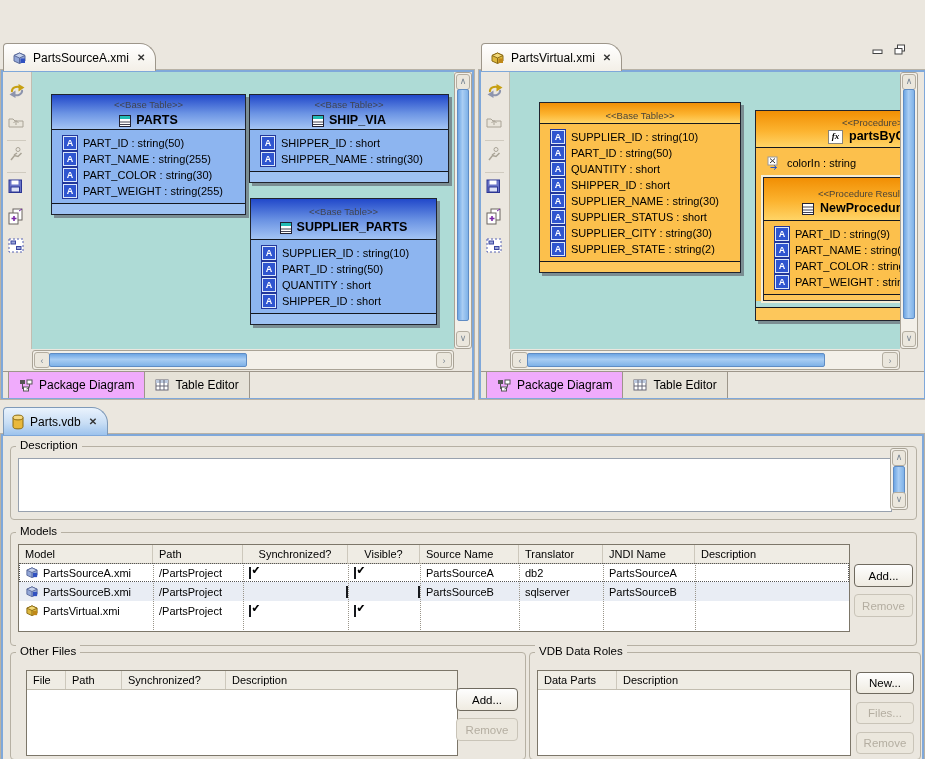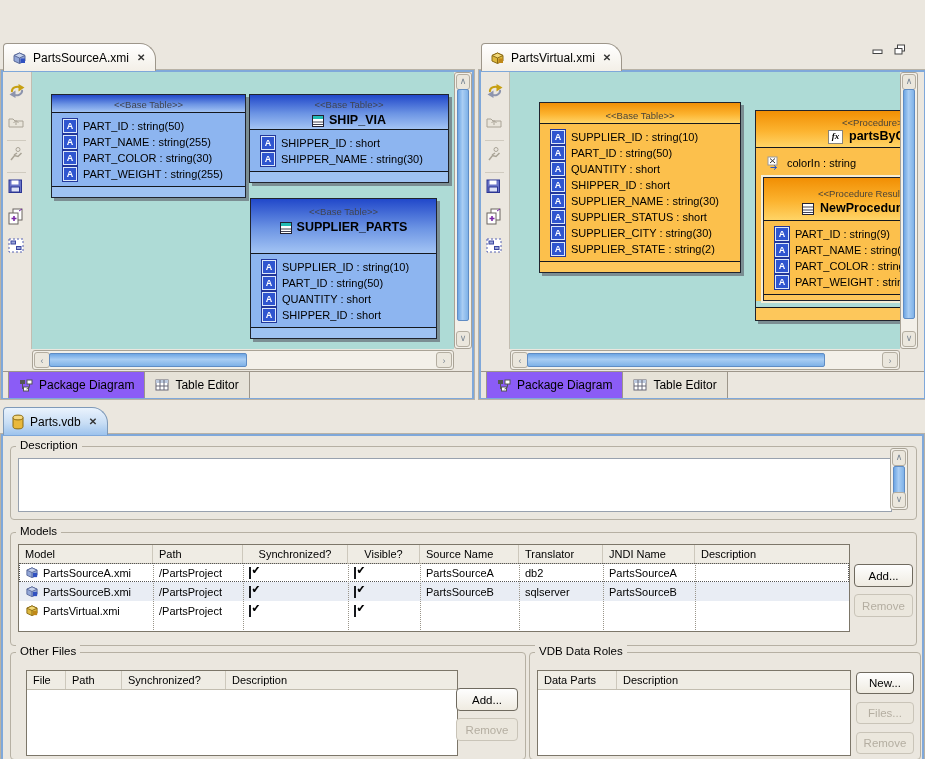--- a/index.html
+++ b/index.html
@@ -45,21 +45,21 @@
         font-size:9px;text-align:center;line-height:13px;}
   .vsb .sbtn{left:1px;right:1px;height:14px;}
   .hsb .sbtn{top:1px;bottom:1px;width:14px;line-height:16px;}
   .vthumb{position:absolute;left:2px;right:2px;border:1px solid #5f8cc4;border-radius:2px;
           background:linear-gradient(90deg,#6ea6e4,#a9cdf3 45%,#7fb2e8);}
   .hthumb{position:absolute;top:2px;bottom:2px;border:1px solid #5f8cc4;border-radius:2px;
           background:linear-gradient(180deg,#6ea6e4,#a9cdf3 45%,#7fb2e8);}
   
   .btabs{position:absolute;left:0;right:0;display:flex;align-items:stretch;border-top:1px solid #9d968a;background:#ebe7df;}
   .btab{display:flex;align-items:center;gap:6px;padding:0 10px;font-size:12px;border-right:1px solid #9d968a;background:#e6e2d8;}
-  .btab.sel{background:#8b5cf6;}
+  .btab.sel{background:#f0abfc;}
   
   .grp{position:absolute;border:1px solid #b6b0a3;border-radius:4px;}
   .grplab{position:absolute;font-size:11.5px;background:#ebe7df;padding:0 4px;z-index:2;}
   .btn{position:absolute;display:flex;align-items:center;justify-content:center;font-size:11.5px;
        background:linear-gradient(#fefefe,#efebe1);border:1px solid #6f6a5f;border-radius:4px;cursor:default;}
   .btn.disabled{color:#b4aea1;border-color:#c9c4b8;background:#ebe7dd;}
   .gtab{position:absolute;background:#fff;border:1px solid #7c7669;}
   .ghead{position:absolute;left:0;right:0;top:0;height:18px;background:#efece4;border-bottom:1px solid #c2bdb0;display:flex;}
   .gh{font-size:11px;line-height:18px;padding-left:6px;box-sizing:border-box;border-right:1px solid #cdc8bc;
       white-space:nowrap;overflow:hidden;}
@@ -128,20 +128,28 @@
               <rect x="3" y="3" width="4.5" height="3" fill="#9aa6d8" stroke="#3a46a0"></rect>
               <rect x="8.5" y="8.5" width="4.5" height="3" fill="#9aa6d8" stroke="#3a46a0"></rect>
             </svg></span>
       </div>
 
       <div class="canvas" style="left:29px;width:422px;height:277px;">
 
         <div class="dt blue" style="left:19px;top:22px;width:193px;">
           <div class="hdr">
             <div class="stereo">&lt;&lt;Base Table&gt;&gt;</div>
+            <div class="tname">
+                <span class="ticon"><svg width="12" height="12">
+                    <rect x="0.5" y="0.5" width="11" height="11" fill="#fff" stroke="#223"></rect>
+                    <rect x="1" y="1" width="10" height="3" fill="#23bcb4"></rect>
+                    <path d="M1 7 H11 M1 9.5 H11" stroke="#445"></path>
+                  </svg></span>
+                <span>PARTS</span>
+              </div>
           </div>
           <div class="bdy">
             <div class="drow">
                 <span class="aicon">
                   <span>A</span>
                 </span>
                 <span>PART_ID : string(50)</span>
               </div>
             <div class="drow">
                 <span class="aicon">
@@ -190,21 +198,21 @@
                 </span>
                 <span>SHIPPER_NAME : string(30)</span>
               </div>
           </div>
           <div class="ftr"></div>
         </div>
 
         <div class="dt blue" style="left:218px;top:126px;width:185px;">
           <div class="hdr">
             <div class="stereo" style="padding-top:6px;">&lt;&lt;Base Table&gt;&gt;</div>
-            <div class="tname" style="padding-bottom:17px;">
+            <div class="tname" style="padding-bottom:3px;">
                 <span class="ticon"><svg width="12" height="12">
                     <rect x="0.5" y="0.5" width="11" height="11" fill="#fff" stroke="#223"></rect>
                     <rect x="1" y="1" width="10" height="3" fill="#23bcb4"></rect>
                     <path d="M1 7 H11 M1 9.5 H11" stroke="#445"></path>
                   </svg></span>
                 <span>SUPPLIER_PARTS</span>
               </div>
           </div>
           <div class="bdy">
             <div class="drow">
@@ -518,21 +526,21 @@
               <span>PartsSourceA.xmi</span>
             </span>
           <span class="gcell" style="width:90px;">/PartsProject</span>
           <span class="gcell" style="width:105px;display:block;"><span class="chk"><span>✓</span></span></span>
           <span class="gcell" style="width:72px;display:block;"><span class="chk"><span>✓</span></span></span>
           <span class="gcell" style="width:99px;">PartsSourceA</span>
           <span class="gcell" style="width:84px;">db2</span>
           <span class="gcell" style="width:92px;">PartsSourceA</span>
           <span class="gcell" style="width:152px;"></span>
         </div>
-        <div class="grow alt" style="top:37px;">
+        <div class="grow alt" style="top:37px;text-align:right;">
           <span class="gcell" style="width:134px;">
               <span class="ticon"><svg width="14" height="13" viewBox="0 0 15 14">
                   <path d="M2 4.5 L7.5 2 13 4.5 13 10 7.5 12.5 2 10 Z" fill="#93a7d8" stroke="#5a6a9a"></path>
                   <path d="M2 4.5 L7.5 2 13 4.5 7.5 7 Z" fill="#c6d2ec" stroke="#5a6a9a"></path>
                   <path d="M7.5 7 V12.5" stroke="#5a6a9a"></path>
                   <rect x="8.5" y="7.5" width="4.5" height="4.5" fill="#3050c0"></rect>
                 </svg></span>
               <span>PartsSourceB.xmi</span>
             </span>
           <span class="gcell" style="width:90px;">/PartsProject</span>

